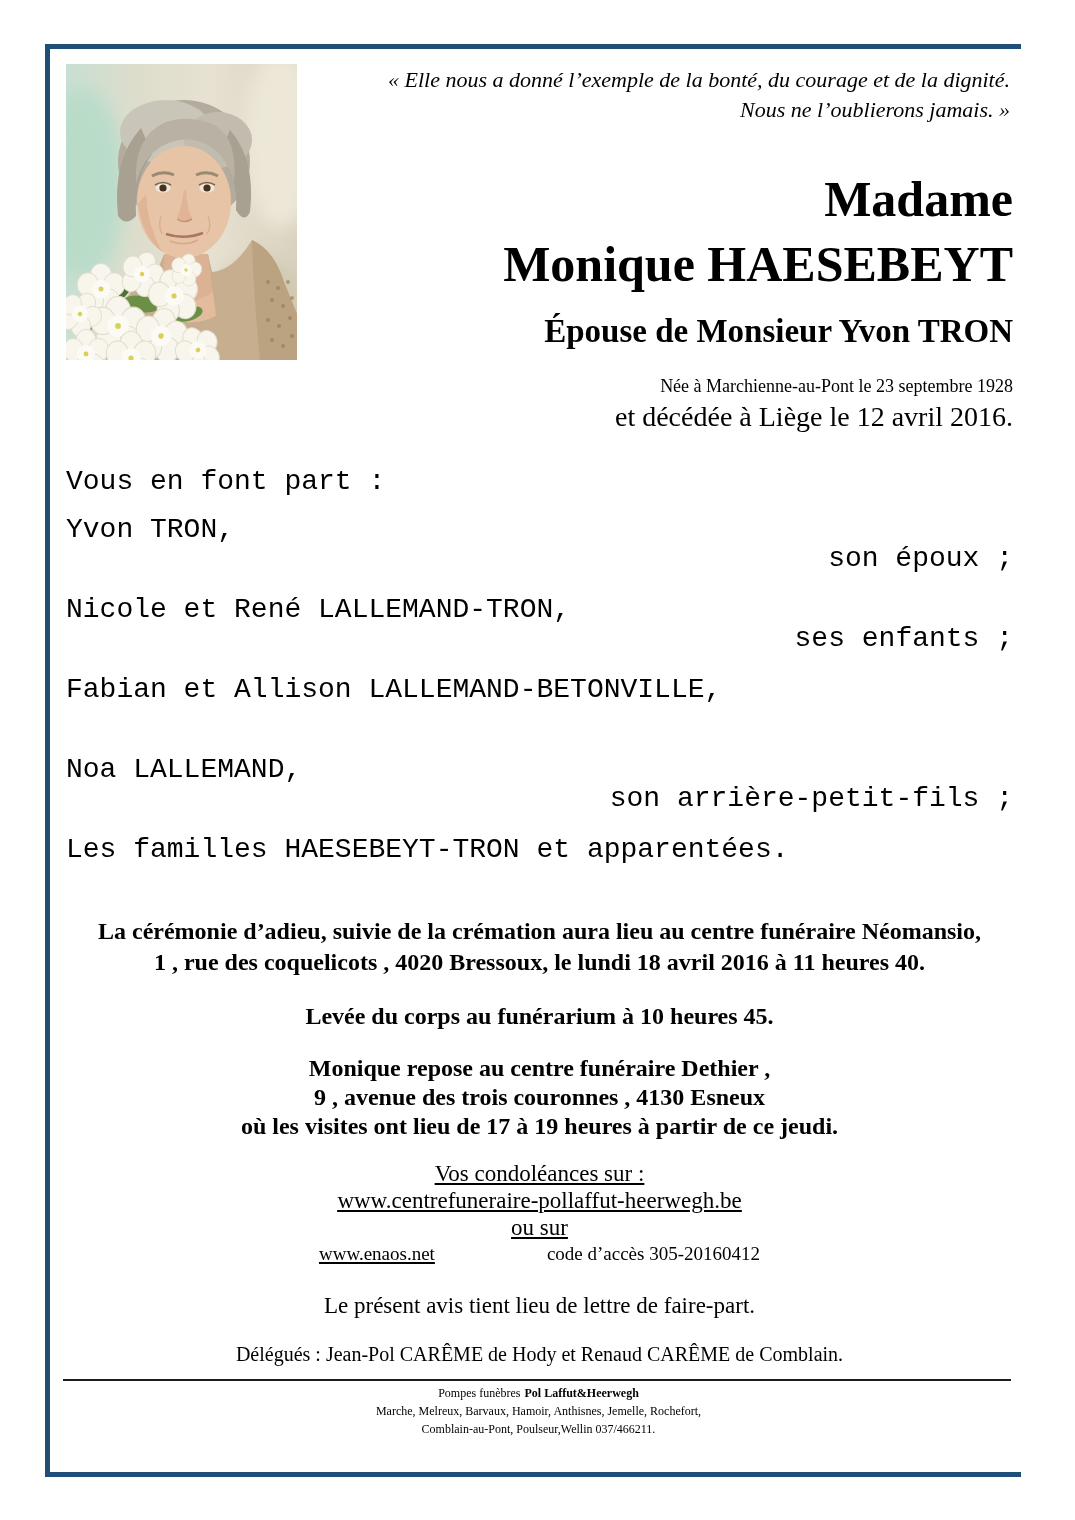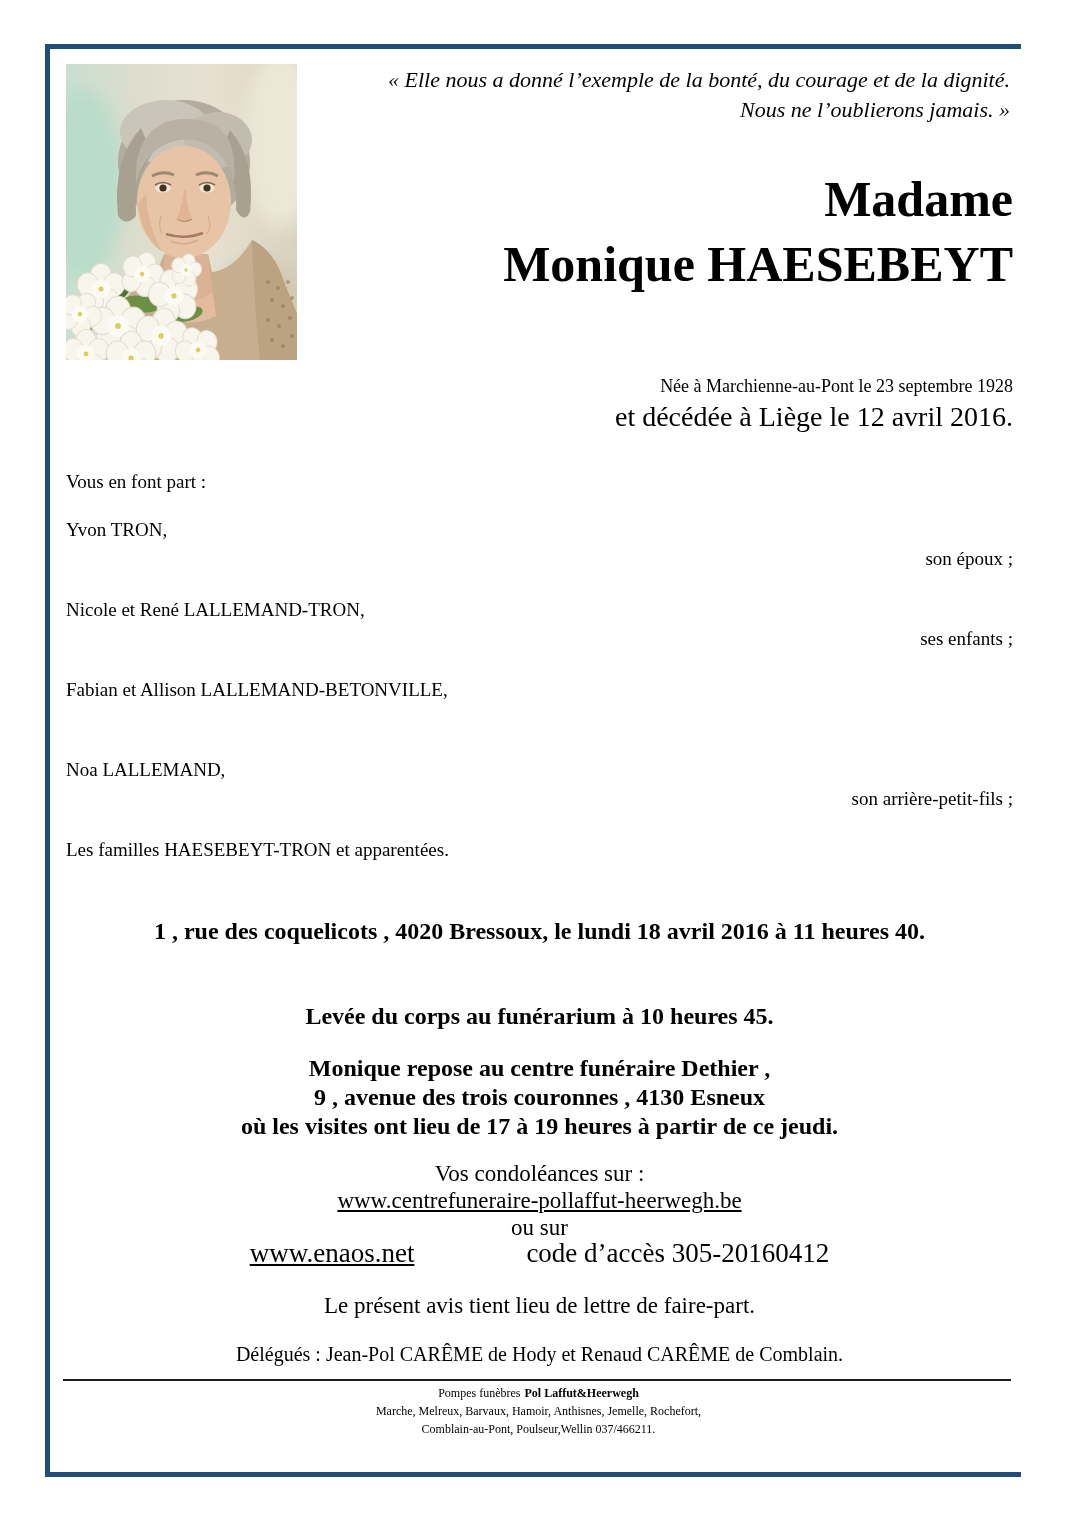--- a/index.html
+++ b/index.html
@@ -19,43 +19,43 @@
     font-style:italic;font-size:22px;line-height:30px;
   }
 
   .t-line{position:absolute;left:310px;width:703px;text-align:right;}
   .t-sal   {top:171px;font-weight:bold;font-size:50px;line-height:56px;}
   .t-name  {top:236px;font-weight:bold;font-size:50px;line-height:56px;}
   .t-spouse{top:312px;font-weight:bold;font-size:33px;line-height:38px;}
   .t-birth {top:370px;font-size:18px;line-height:32px;}
   .t-death {top:401px;font-size:28px;line-height:32px;}
 
-  .b-line{position:absolute;font-size:19px;line-height:28px;}
+  .b-line{position:absolute;font-size:28px;line-height:28px;font-family:Liberation Mono, monospace;}
   .b-left{left:66px;width:800px;text-align:left;}
   .b-right{left:66px;width:947px;text-align:right;}
   .top-intro{top:468px;}
   .top-n0{top:516px;} .top-r0{top:545px;}
   .top-n1{top:596px;} .top-r1{top:625px;}
   .top-n2{top:676px;} .top-r2{top:705px;}
   .top-n3{top:756px;} .top-r3{top:785px;}
   .top-fam{top:836px;}
 
   .c-line{position:absolute;left:66px;width:947px;text-align:center;}
   .cer{font-weight:bold;font-size:24px;line-height:31px;}
   .cer-1{top:916px;}
   .cer-levee{top:1001px;}
   .cer-repose{top:1054px;line-height:29px;}
-  .cond{font-size:23px;line-height:27px;}
+  .cond{font-size:23px;line-height:27px;text-decoration:underline;}
   .cond-head{top:1160px;}
   .cond-site1{top:1187px;}
   .cond-or{top:1214px;}
   .cond-row{
     position:absolute;left:66px;width:947px;top:1240px;
     display:flex;justify-content:center;align-items:baseline;gap:112px;
-    font-size:27px;line-height:27px;
+    font-size:19px;line-height:27px;
   }
   .url{text-decoration:underline;text-decoration-thickness:1.5px;text-underline-offset:2px;cursor:pointer;}
   .notice{top:1292px;font-size:23px;line-height:28px;}
   .delegates{top:1340px;font-size:20px;line-height:29px;}
 
   .rule{position:absolute;left:63px;top:1379px;width:948px;height:2px;background:#1c1c1c;}
 
   .f-line{position:absolute;left:66px;width:945px;text-align:center;font-size:12px;line-height:18px;}
   .f-1{top:1384px;} .f-2{top:1402px;} .f-3{top:1420px;}
   .f-bold{font-weight:bold;margin-left:4px;}
@@ -172,39 +172,41 @@
     </svg>
   </div>
 
   <div class="quote">
     <div>« Elle nous a donné l’exemple de la bonté, du courage et de la dignité.</div>
     <div>Nous ne l’oublierons jamais. »</div>
   </div>
 
   <div class="t-line t-sal">Madame</div>
   <div class="t-line t-name">Monique HAESEBEYT</div>
+  <div class="t-line t-spouse">Épouse de Monsieur Yvon TRON</div>
   <div class="t-line t-birth">Née à Marchienne-au-Pont le 23 septembre 1928</div>
   <div class="t-line t-death">et décédée à Liège le 12 avril 2016.</div>
 
   <div class="b-line b-left top-intro">Vous en font part :</div>
 
   <div class="b-line b-left top-n0">Yvon TRON,</div>
   <div class="b-line b-right top-r0">son époux ;</div>
 
   <div class="b-line b-left top-n1">Nicole et René LALLEMAND-TRON,</div>
   <div class="b-line b-right top-r1">ses enfants ;</div>
 
   <div class="b-line b-left top-n2">Fabian et Allison LALLEMAND-BETONVILLE,</div>
 
   <div class="b-line b-left top-n3">Noa LALLEMAND,</div>
   <div class="b-line b-right top-r3">son arrière-petit-fils ;</div>
 
   <div class="b-line b-left top-fam">Les familles HAESEBEYT-TRON et apparentées.</div>
 
   <div class="c-line cer cer-1">
+    <div>La cérémonie d’adieu, suivie de la crémation aura lieu au centre funéraire Néomansio,</div>
     <div>1 , rue des coquelicots , 4020 Bressoux, le lundi 18 avril 2016 à 11 heures 40.</div>
   </div>
   <div class="c-line cer cer-levee">Levée du corps au funérarium à 10 heures 45.</div>
   <div class="c-line cer cer-repose">
     <div>Monique repose au centre funéraire Dethier ,</div>
     <div>9 , avenue des trois couronnes , 4130 Esneux</div>
     <div>où les visites ont lieu de 17 à 19 heures à partir de ce jeudi.</div>
   </div>
 
   <div class="c-line cond cond-head">Vos condoléances sur :</div>

